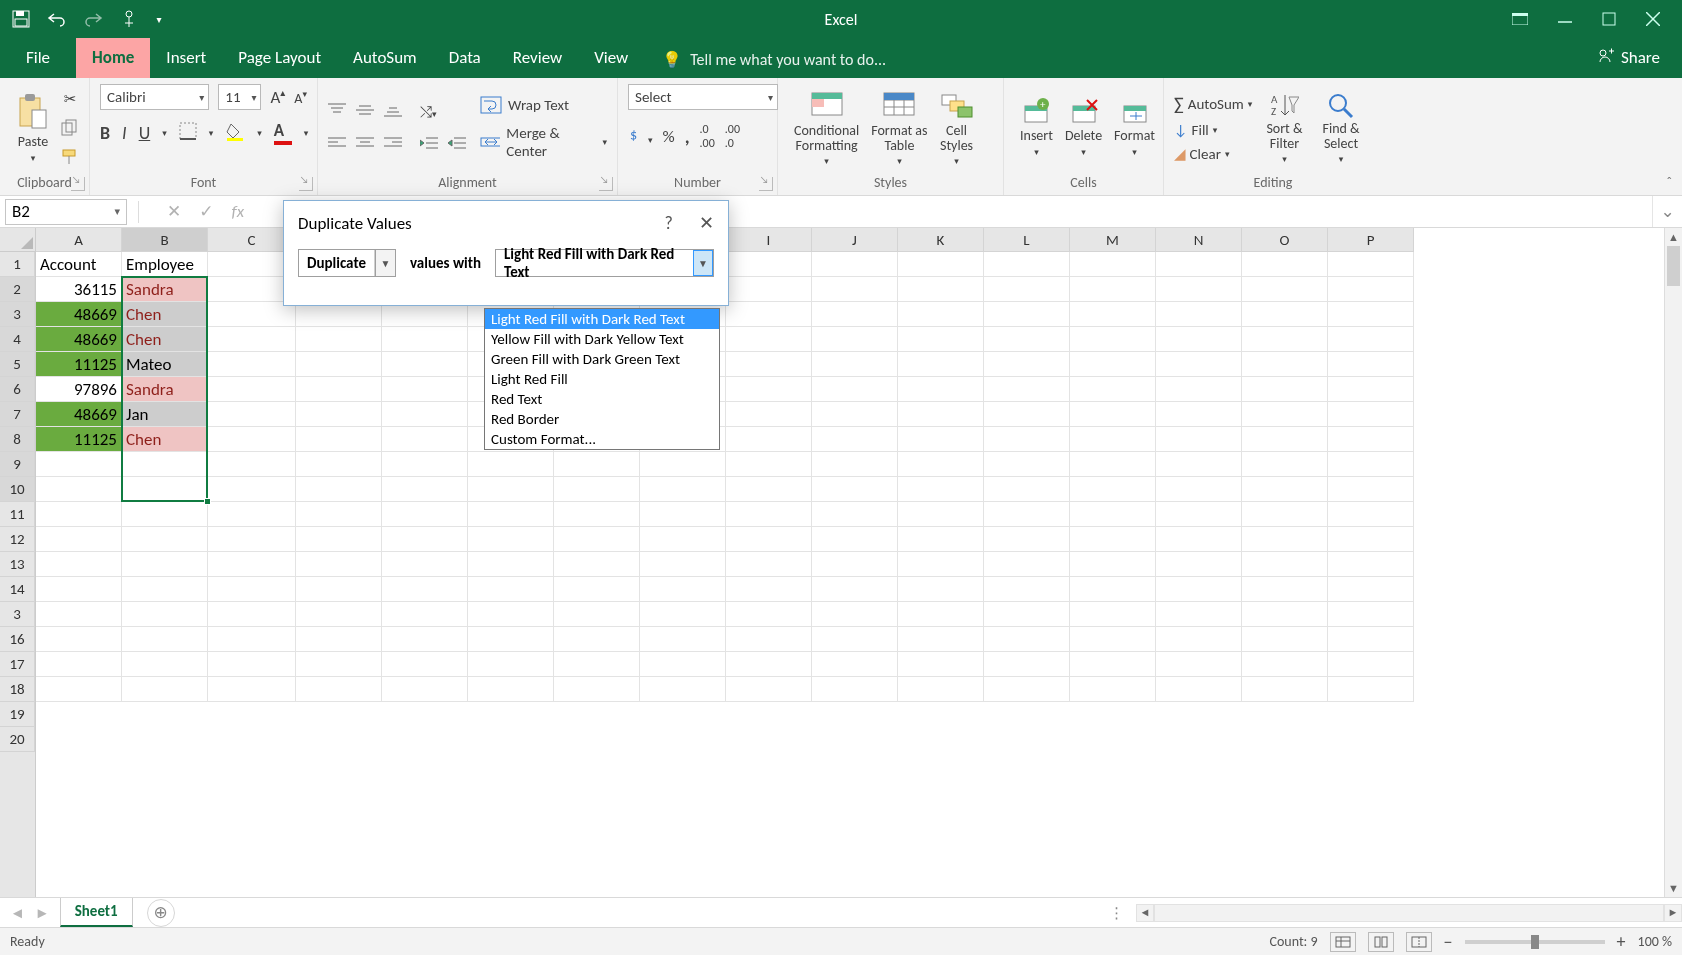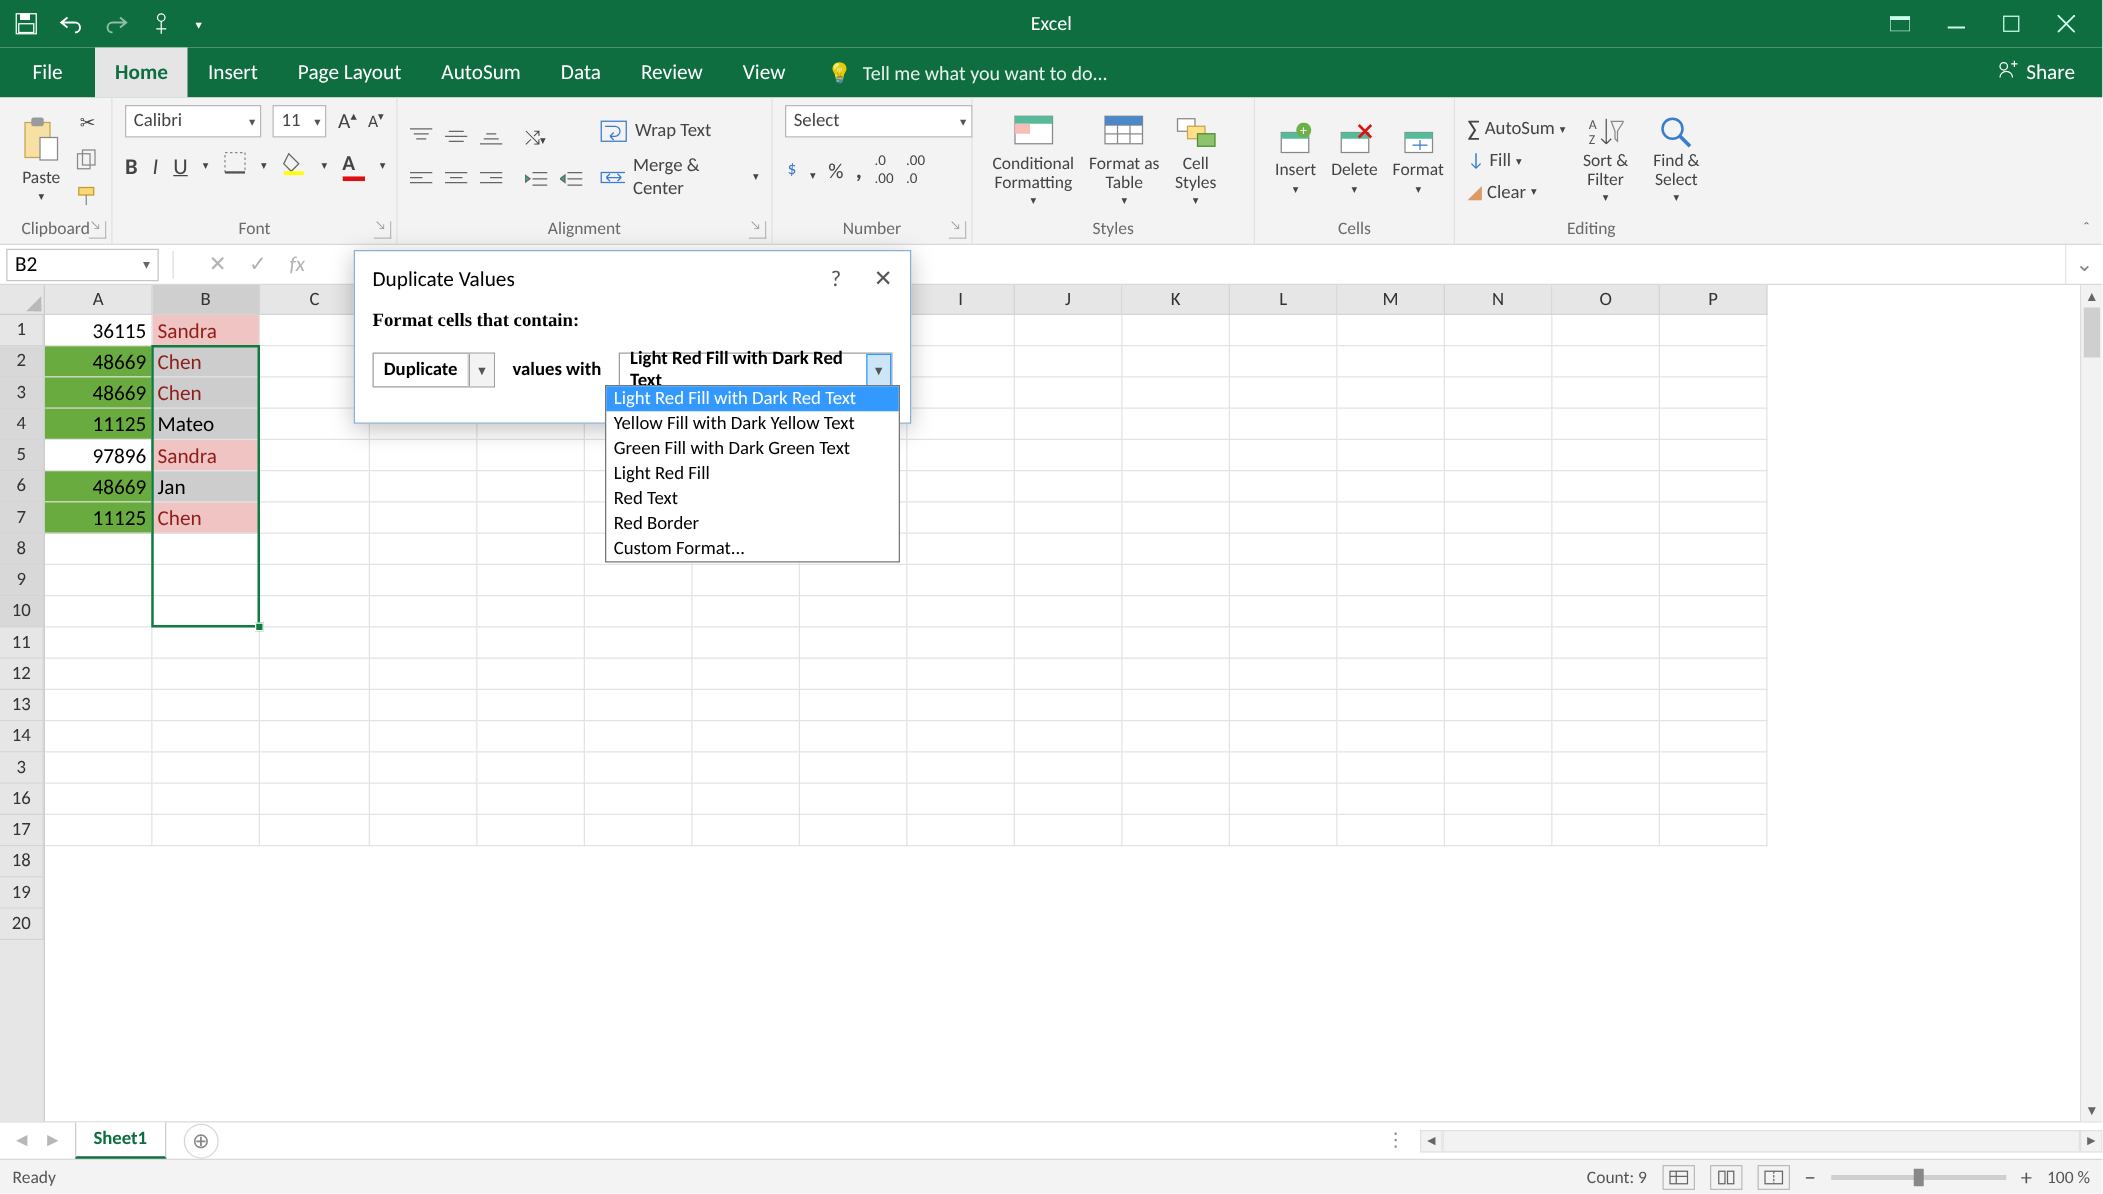--- a/index.html
+++ b/index.html
@@ -9,21 +9,21 @@
 .titlebar { height: 38px; background: #0e6e40; display: flex; align-items: center; color: #fff; position: relative; }
 .titlebar .qat { display: flex; align-items: center; gap: 14px; padding-left: 10px; }
 .titlebar .qat-item { width: 22px; height: 22px; display: flex; align-items: center; justify-content: center; }
 .titlebar .title-text { position: absolute; left: 50%; transform: translateX(-50%); font-size: 16px; }
 .titlebar .win-controls { margin-left: auto; display: flex; align-items: center; gap: 30px; padding-right: 22px; }
 .titlebar svg { display:block; }
 
 
 .tabs { height: 40px; background: #0e6e40; display: flex; align-items: flex-end; color: #fff; font-size: 17px; position:relative;}
 .tab { padding: 9px 16px 10px 16px; cursor: pointer; }
-.tab.active { background: #e5e5e5; color: #0e6e40; font-weight:600;}
+.tab.active { background: #fca5a5; color: #0e6e40; font-weight:600;}
 .tab.file { padding-left: 26px; padding-right:26px; }
 .tellme { display:flex; align-items:center; gap:8px; padding: 0 12px 9px 18px; font-size:16px; opacity:.9;}
 .share { margin-left:auto; display:flex; align-items:center; gap:6px; padding: 0 22px 9px 14px; font-size:17px;}
 
 
 .ribbon { height: 118px; background: #f3f3f3; border-bottom: 1px solid #d9d9d9; display:flex; align-items:stretch; font-size:15px; color:#444; position:relative;}
 .rg { border-right:1px solid #e2e2e2; display:flex; flex-direction:column; justify-content:space-between; padding:6px 10px 0 10px; position:relative;}
 .rg-label { text-align:center; font-size:14px; color:#6a6a6a; padding:3px 0 4px 0;}
 .rg-body { flex:1; display:flex; align-items:center;}
 .vbtn { display:flex; flex-direction:column; align-items:center; justify-content:center; gap:2px; padding:0 6px; height:82px;}
@@ -520,20 +520,38 @@
           <div class="rh">3</div>
           <div class="rh">16</div>
           <div class="rh">17</div>
           <div class="rh">18</div>
           <div class="rh">19</div>
           <div class="rh">20</div>
         </div>
       <div class="sheet">
         <div class="cells" id="cells">
             <div class="cellrow">
+              <div class="cell" style="width: 86px;">Account</div>
+              <div class="cell" style="width: 86px;">Employee</div>
+              <div class="cell" style="width: 88px;"></div>
+              <div class="cell" style="width: 86px;"></div>
+              <div class="cell" style="width: 86px;"></div>
+              <div class="cell" style="width: 86px;"></div>
+              <div class="cell" style="width: 86px;"></div>
+              <div class="cell" style="width: 86px;"></div>
+              <div class="cell" style="width: 86px;"></div>
+              <div class="cell" style="width: 86px;"></div>
+              <div class="cell" style="width: 86px;"></div>
+              <div class="cell" style="width: 86px;"></div>
+              <div class="cell" style="width: 86px;"></div>
+              <div class="cell" style="width: 86px;"></div>
+              <div class="cell" style="width: 86px;"></div>
+              <div class="cell" style="width: 86px;"></div>
+            </div>
+            <div class="cellrow">
               <div class="cell right-align" style="width: 86px;">36115</div>
               <div class="cell cf-dup-red" style="width: 86px;">Sandra</div>
               <div class="cell" style="width: 88px;"></div>
               <div class="cell" style="width: 86px;"></div>
               <div class="cell" style="width: 86px;"></div>
               <div class="cell" style="width: 86px;"></div>
               <div class="cell" style="width: 86px;"></div>
               <div class="cell" style="width: 86px;"></div>
               <div class="cell" style="width: 86px;"></div>
               <div class="cell" style="width: 86px;"></div>
@@ -896,21 +914,20 @@
 
 <div class="dialog">
   <div class="dtitle">
     <span>Duplicate Values</span>
     <div class="tctrls">
       <span>?</span>
       <span>✕</span>
     </div>
   </div>
   <div class="dbody">
-    <div class="bold">Format cells that contain:</div>
     <div class="dline">
       <div class="selbox">
         <span class="txt">Duplicate</span>
         <span class="ddbtn">▼</span>
       </div>
       <span>values with</span>
       <div class="selbox open" style="flex:1;">
         <span class="txt" style="flex:1;border-right:none;">Light Red Fill with Dark Red Text</span>
         <span class="ddbtn">▼</span>
       </div>

